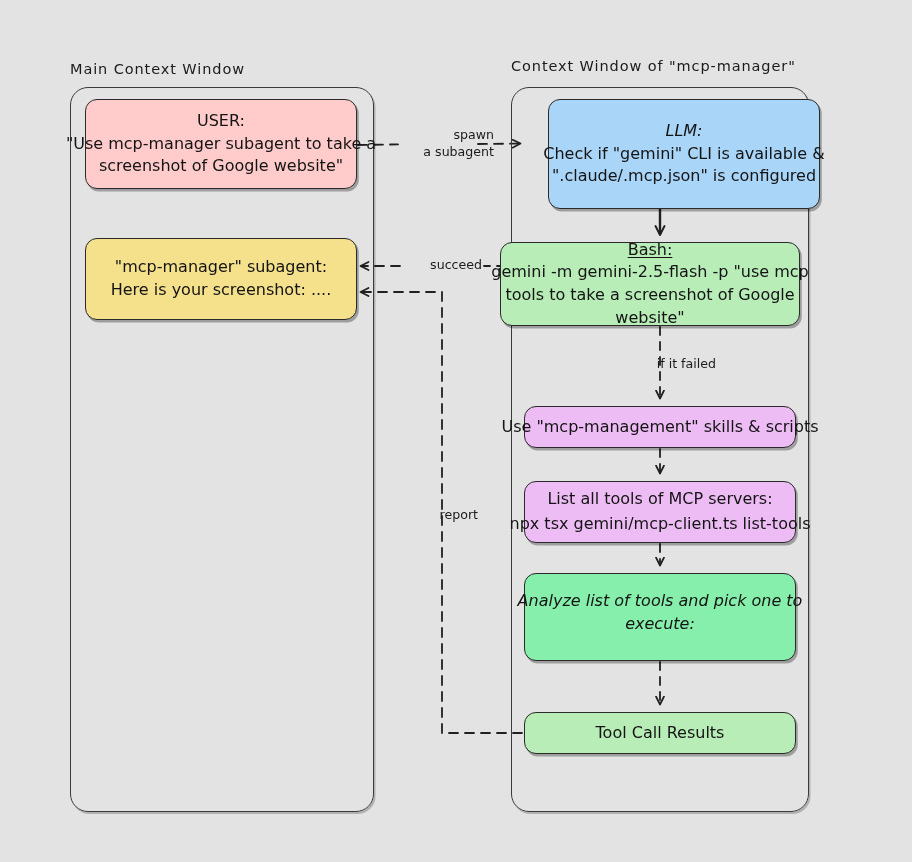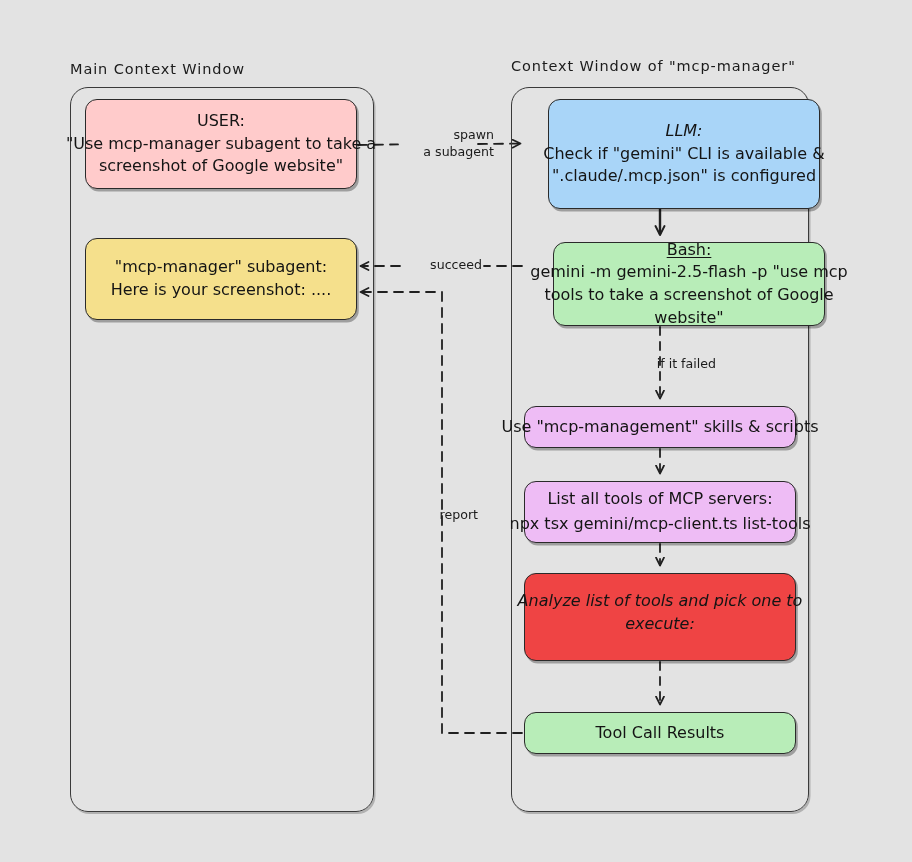--- a/index.html
+++ b/index.html
@@ -64,24 +64,24 @@
   .node .ln { display: block; white-space: nowrap; }
   .hdr-italic { font-style: italic; }
   .hdr-underline { text-decoration: underline; text-underline-offset: 2px; }
   .spacer { height: 9px; }
 
   
   #node-user        { left: 85px;  top: 99px;  width: 272px; height: 90px;  background: #ffcbcb; }
   #node-subagent    { left: 85px;  top: 238px; width: 272px; height: 82px;  background: #f5e08c; }
 
   #node-llm         { left: 548px; top: 99px;  width: 272px; height: 110px;  background: #a9d5f8; }
-  #node-bash        { left: 553px; top: 242px; width: 272px; height: 84px;  background: #b8edb8; }
+  #node-bash        { left: 500px; top: 242px; width: 300px; height: 84px;  background: #b8edb8; }
   #node-skills      { left: 524px; top: 406px; width: 272px; height: 42px;  background: #eebcf5; }
   #node-listtools   { left: 524px; top: 481px; width: 272px; height: 62px;  background: #eebcf5; }
-  #node-analyze     { left: 524px; top: 573px; width: 272px; height: 88px;  background: #ef4444; }
+  #node-analyze     { left: 524px; top: 573px; width: 272px; height: 88px;  background: #86efac; }
   #node-results     { left: 524px; top: 712px; width: 272px; height: 42px;  background: #b8edb8; }
 
   
   .edge-label {
     position: absolute;
     font-size: 12.6px;
     color: #1b1b1b;
     white-space: nowrap;
     text-align: right;
     line-height: 1.35;

